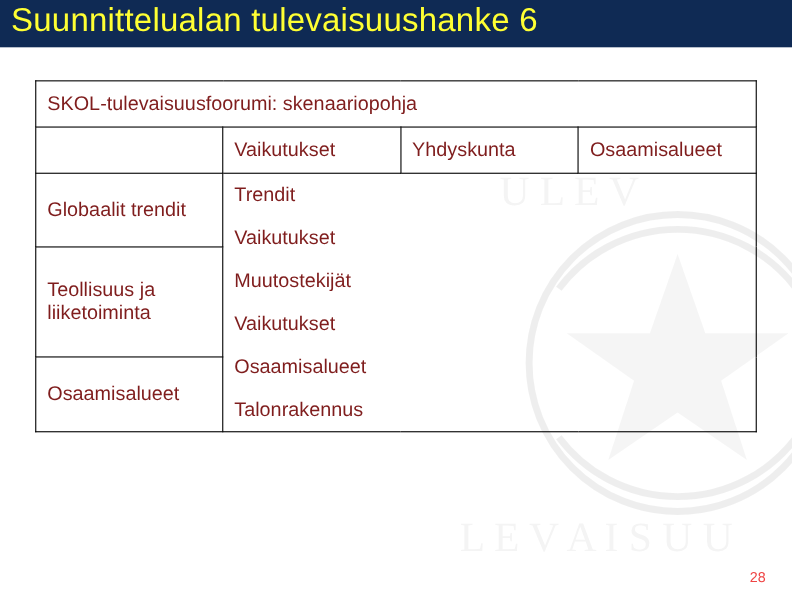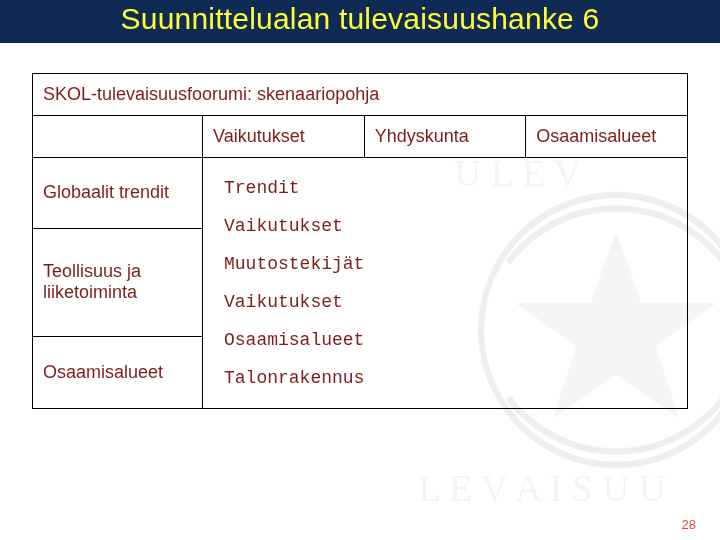--- a/index.html
+++ b/index.html
@@ -18,21 +18,21 @@
     width: 360px;
     height: 420px;
     opacity: 0.08;
     pointer-events: none;
   }
   .watermark svg { width: 100%; height: 100%; }
 
   .title-bar {
     background: #0f2a54;
     color: #ffff33;
-    text-align: center;
+    text-align: left;
     font-size: 30px;
     font-weight: normal;
     padding: 2px 10px 6px 10px;
     line-height: 1.15;
     letter-spacing: 0.2px;
   }
 
   .content {
     padding: 30px 32px 0 32px;
     position: relative;
@@ -60,22 +60,21 @@
     padding: 12px 10px 14px 10px;
   }
   .col-row-head {
     width: 170px;
   }
   .row-label {
     font-size: 18px;
     margin-left: 28px;
   }
   .stack {
-    padding: 11px !important;
-    font-family: Liberation Mono, monospace;
+    padding: 0 !important;
   }
   .stack .item {
     padding: 9px 10px;
     font-size: 18px;
   }
   .page-num {
     position: absolute;
     right: 24px;
     bottom: 8px;
     font-size: 13px;

